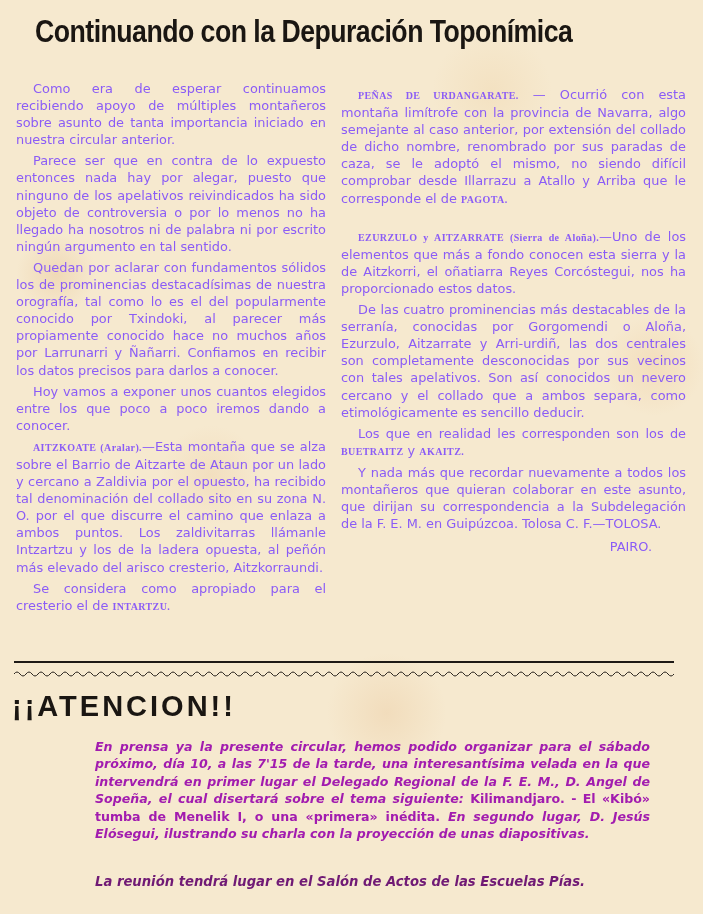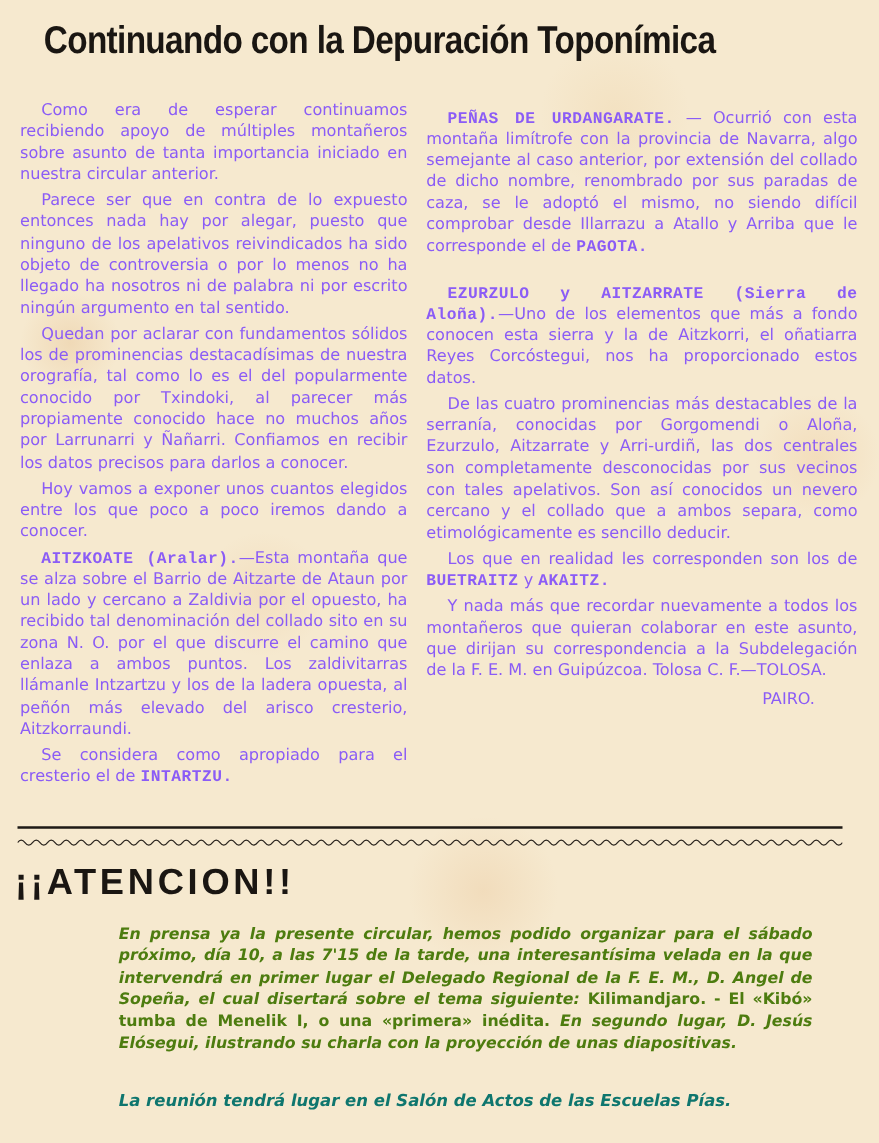--- a/index.html
+++ b/index.html
@@ -34,23 +34,23 @@
       line-height: 17.1px;
       text-align: justify;
       color: #8b5cf6;
     }
     .col-left { left: 16px; top: 80px; width: 310px; }
     .col-right { left: 341px; top: 86px; width: 345px; }
     .col p { text-indent: 17px; margin-bottom: 4px; }
     .col p.gap { }
     .col p.gap-big { margin-top: 20px; }
     .bold-serif {
-      font-family: Liberation Mono, monospace;
+      font-family: Liberation Serif, serif;
       font-weight: bold;
-      font-size: 13px;
+      font-size: 10px;
       letter-spacing: 0.4px;
     }
     .signature {
       text-align: right;
       padding-right: 34px;
       margin-top: 6px;
     }
     .divider {
       position: absolute;
       left: 14px; top: 661px;
@@ -70,31 +70,31 @@
     .attn-body {
       position: absolute;
       left: 95px; top: 738px;
       width: 555px;
       font-family: "DejaVu Sans", sans-serif;
       font-weight: bold;
       font-style: italic;
       font-size: 12.6px;
       line-height: 17.4px;
       text-align: justify;
-      color: #4d7c0f;
+      color: #a21caf;
     }
     .attn-body .upright { font-style: normal; }
     .attn-footer {
       position: absolute;
       left: 95px; top: 874px;
       width: 560px;
       font-weight: bold;
       font-style: italic;
       font-size: 13.2px;
-      color: #0f766e;
+      color: #701a75;
       white-space: nowrap;
     }
   </style>
 </head>
 <body>
 
 <h1 class="page-title">Continuando con la Depuración Toponímica</h1>
 
 <div class="col col-left">
   <p>Como era de esperar continuamos recibiendo apoyo de múltiples montañeros sobre asunto de tanta importancia iniciado en nuestra circular anterior.</p>

